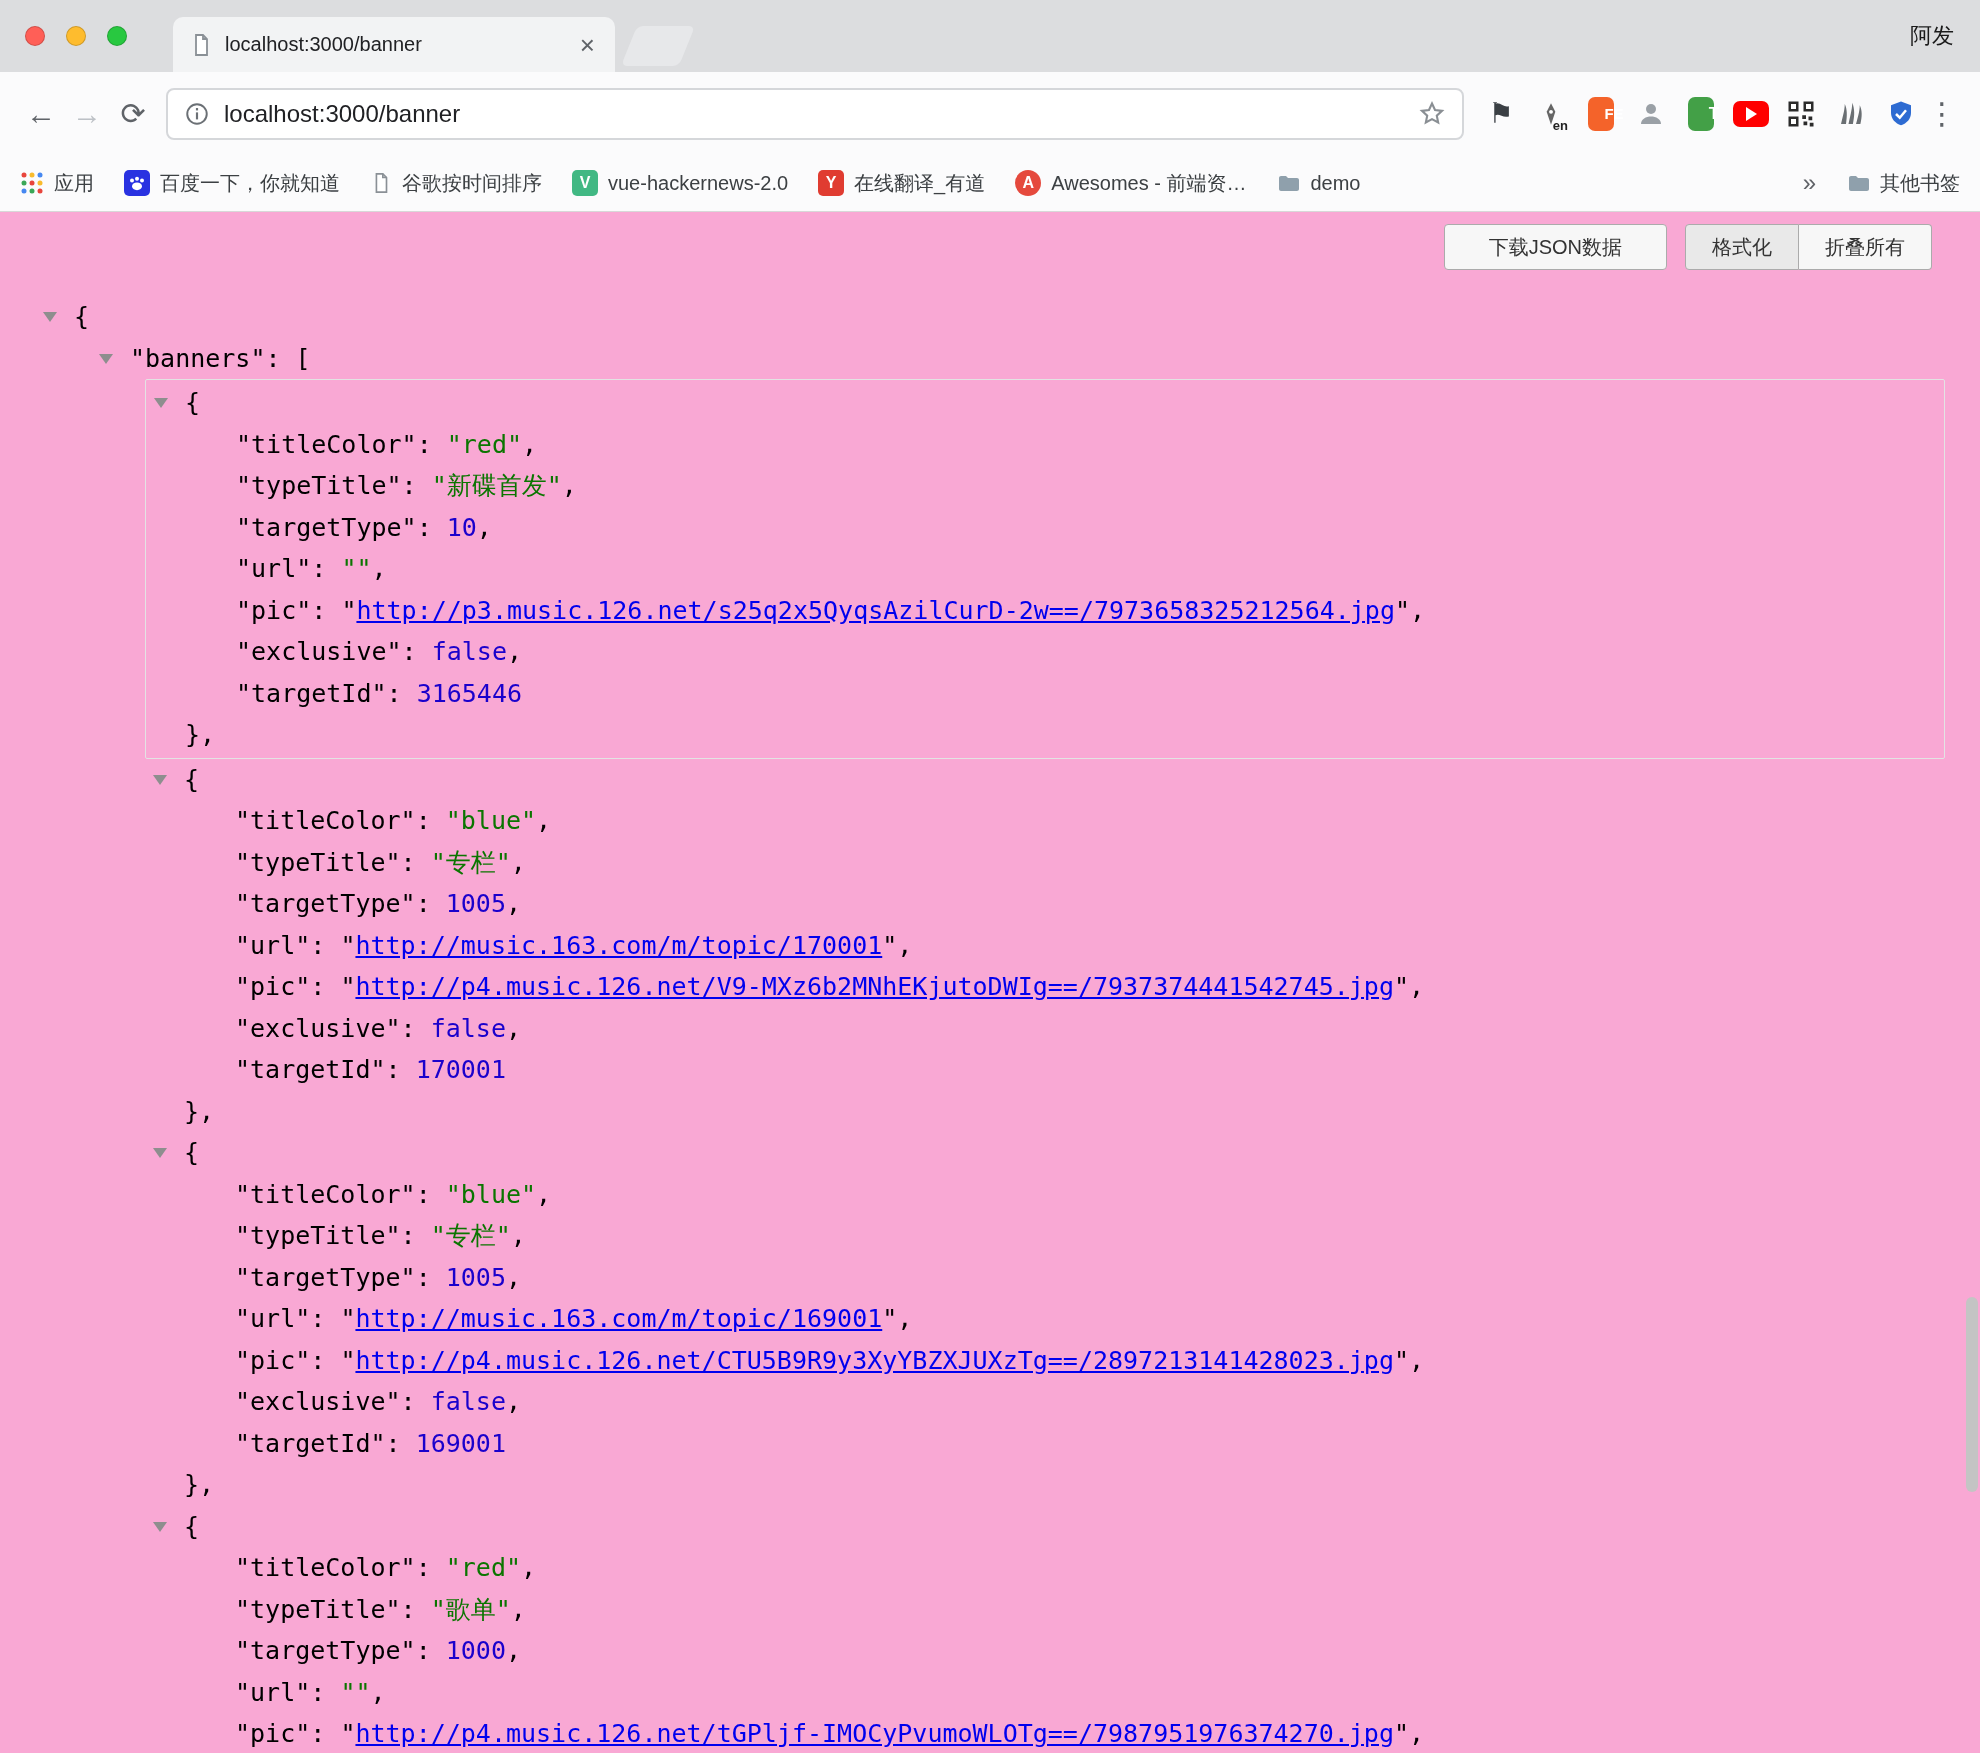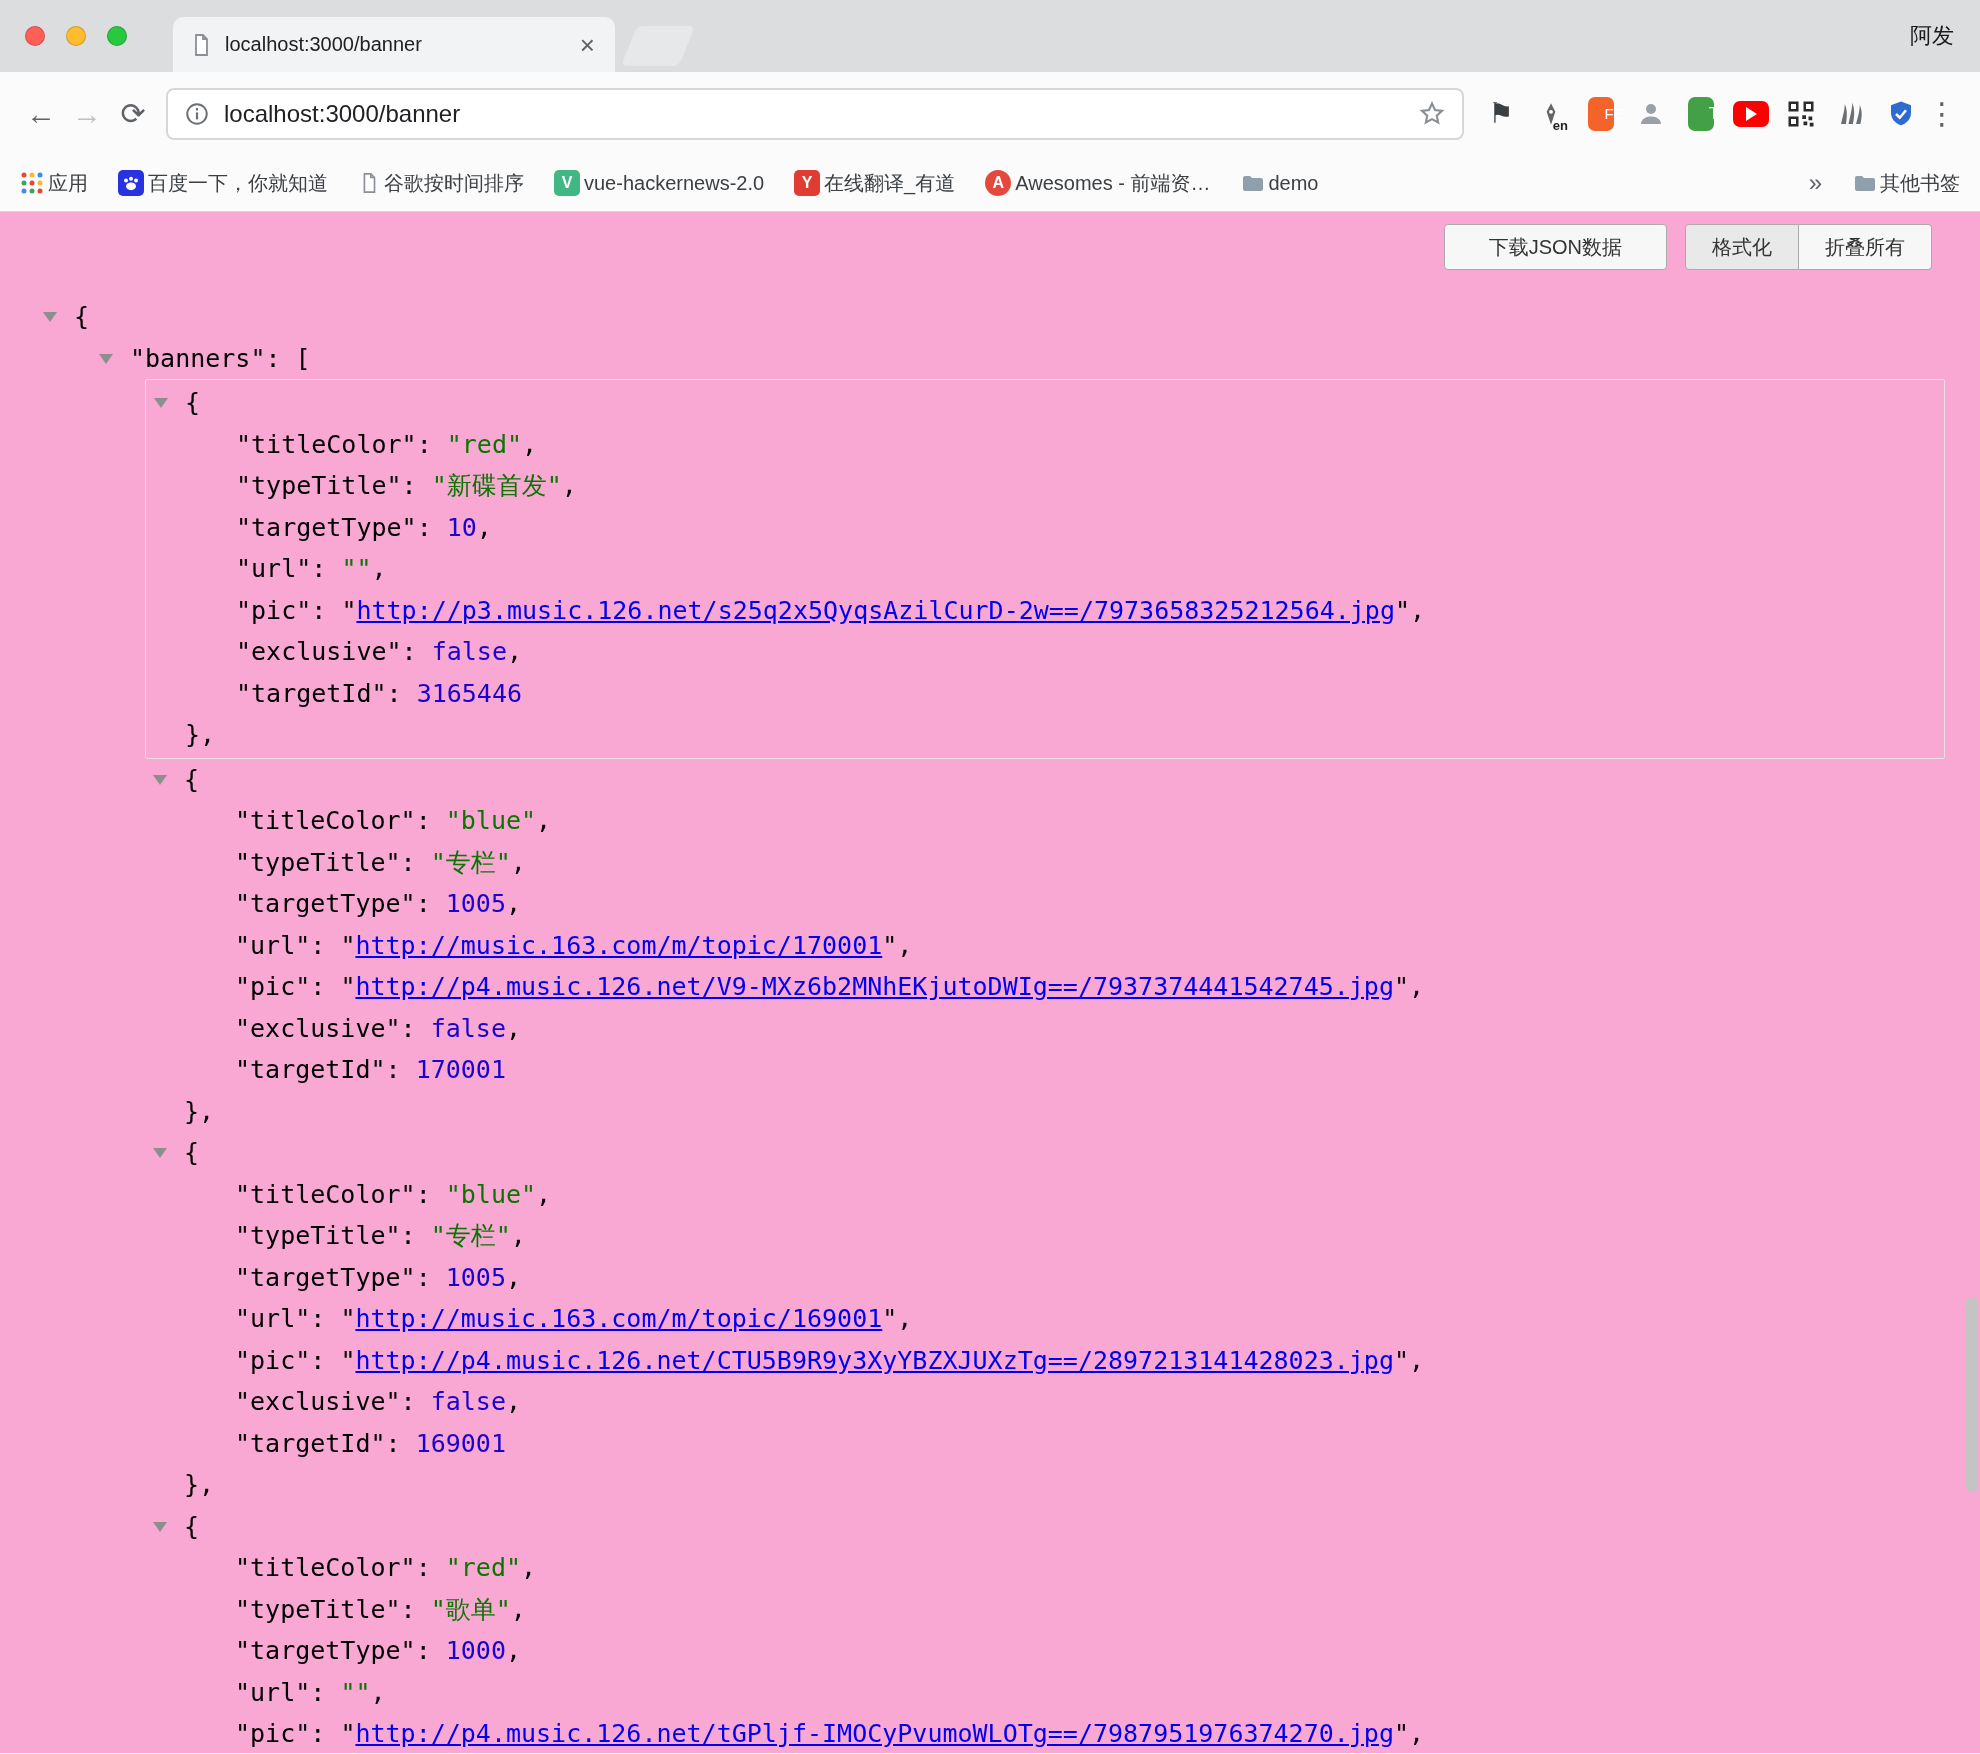--- a/index.html
+++ b/index.html
@@ -23,33 +23,33 @@
   .navbar { height:83px; background:#FBFBFC; display:flex; align-items:center; padding:0 18px; }
   .navbtn { width:46px; text-align:center; font-size:30px; color:#5F6368; }
   .navbtn.dim { color:#BDC1C6; }
   .addressbar { flex:1; margin-left:10px; height:52px; background:#fff; border:2px solid #D5D7DA;
     border-radius:8px; display:flex; align-items:center; padding:0 16px; }
   .url { margin-left:14px; font-size:24px; color:#202124; white-space:nowrap; }
   .addr-star { margin-left:auto; }
   .extrow { display:flex; align-items:center; gap:8px; margin-left:16px; }
   .extslot { width:42px; height:42px; display:flex; align-items:center; justify-content:center; position:relative; }
   .sq { width:18px; height:34px; border-radius:7px; display:flex; align-items:center; justify-content:center;
-    color:#fff; font-weight:normal; font-size:17px;padding-left:26px; }
+    color:#fff; font-weight:bold; font-size:17px;padding-left:26px; }
   .sq.fe { background:#F4632A; font-size:15px; }
   .sq.tm { background:#43A047; }
   .yt { width:36px; height:26px; background:#F00; border-radius:7px; display:flex; align-items:center; justify-content:center; }
   .yt-tri { width:0; height:0; border-left:11px solid #fff; border-top:7px solid transparent; border-bottom:7px solid transparent; }
   .flag-glyph { font-size:28px; color:#3A3F44; }
   .en-badge { position:absolute; right:4px; bottom:2px; font-size:13px; font-weight:bold; color:#222; }
   .menu-dots { font-size:30px; color:#5F6368; width:40px; text-align:center; }
 
   
   .bookmarks { height:57px; background:#FBFBFC; border-bottom:1px solid #D8D8D8;
     display:flex; align-items:center; padding:0 20px; gap:30px; }
-  .bm { display:flex; align-items:center; gap:4px; font-size:20px; color:#3C4043; white-space:nowrap; }
+  .bm { display:flex; align-items:center; gap:10px; font-size:20px; color:#3C4043; white-space:nowrap; }
   .bm-badge { width:26px; height:26px; border-radius:5px; display:flex; align-items:center; justify-content:center;
     color:#fff; font-weight:bold; font-size:16px; }
   .bm-badge.vue { background:#41B883; }
   .bm-badge.ydao { background:#E03C31; }
   .bm-badge.awe { background:#E5493D; border-radius:50%; }
   .baidu-sq { width:26px; height:26px; border-radius:5px; background:#2932E1; display:flex; align-items:center; justify-content:center; }
   .chevron { margin-left:auto; font-size:24px; color:#606368; }
 
   
   .content { height:1541px; background:#f9a8d4; padding-top:12px; position:relative; overflow:hidden; }

